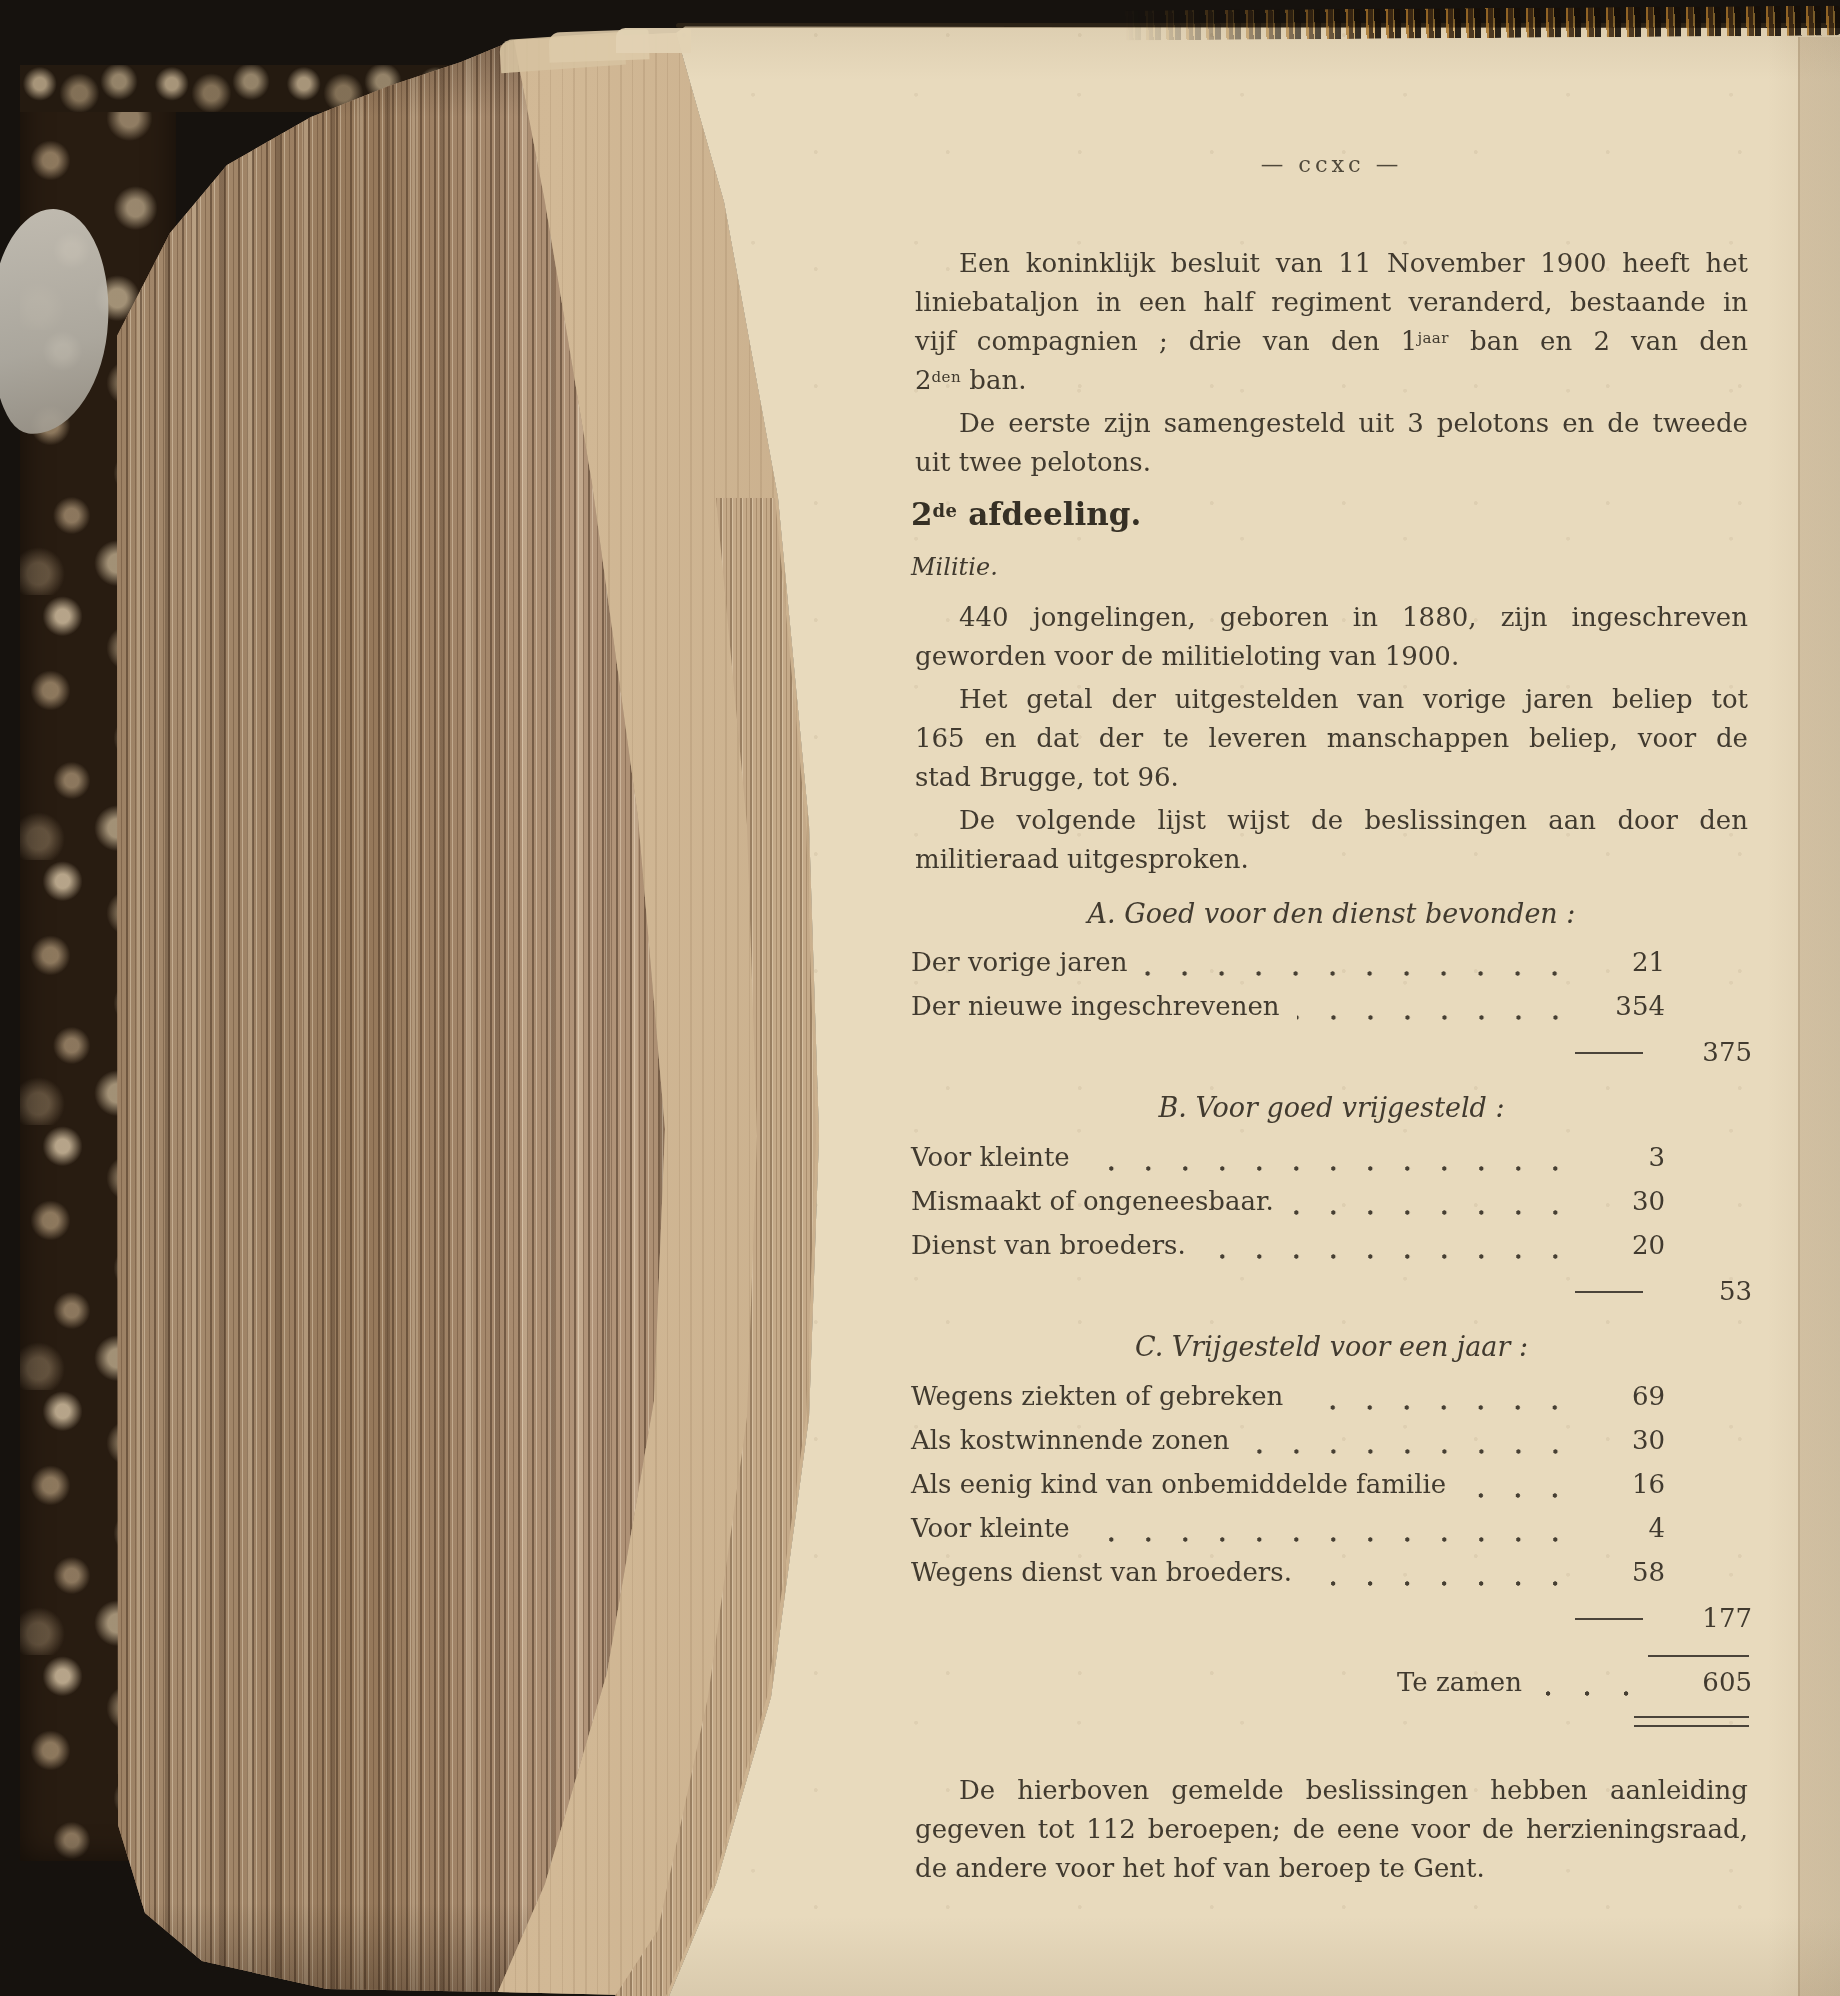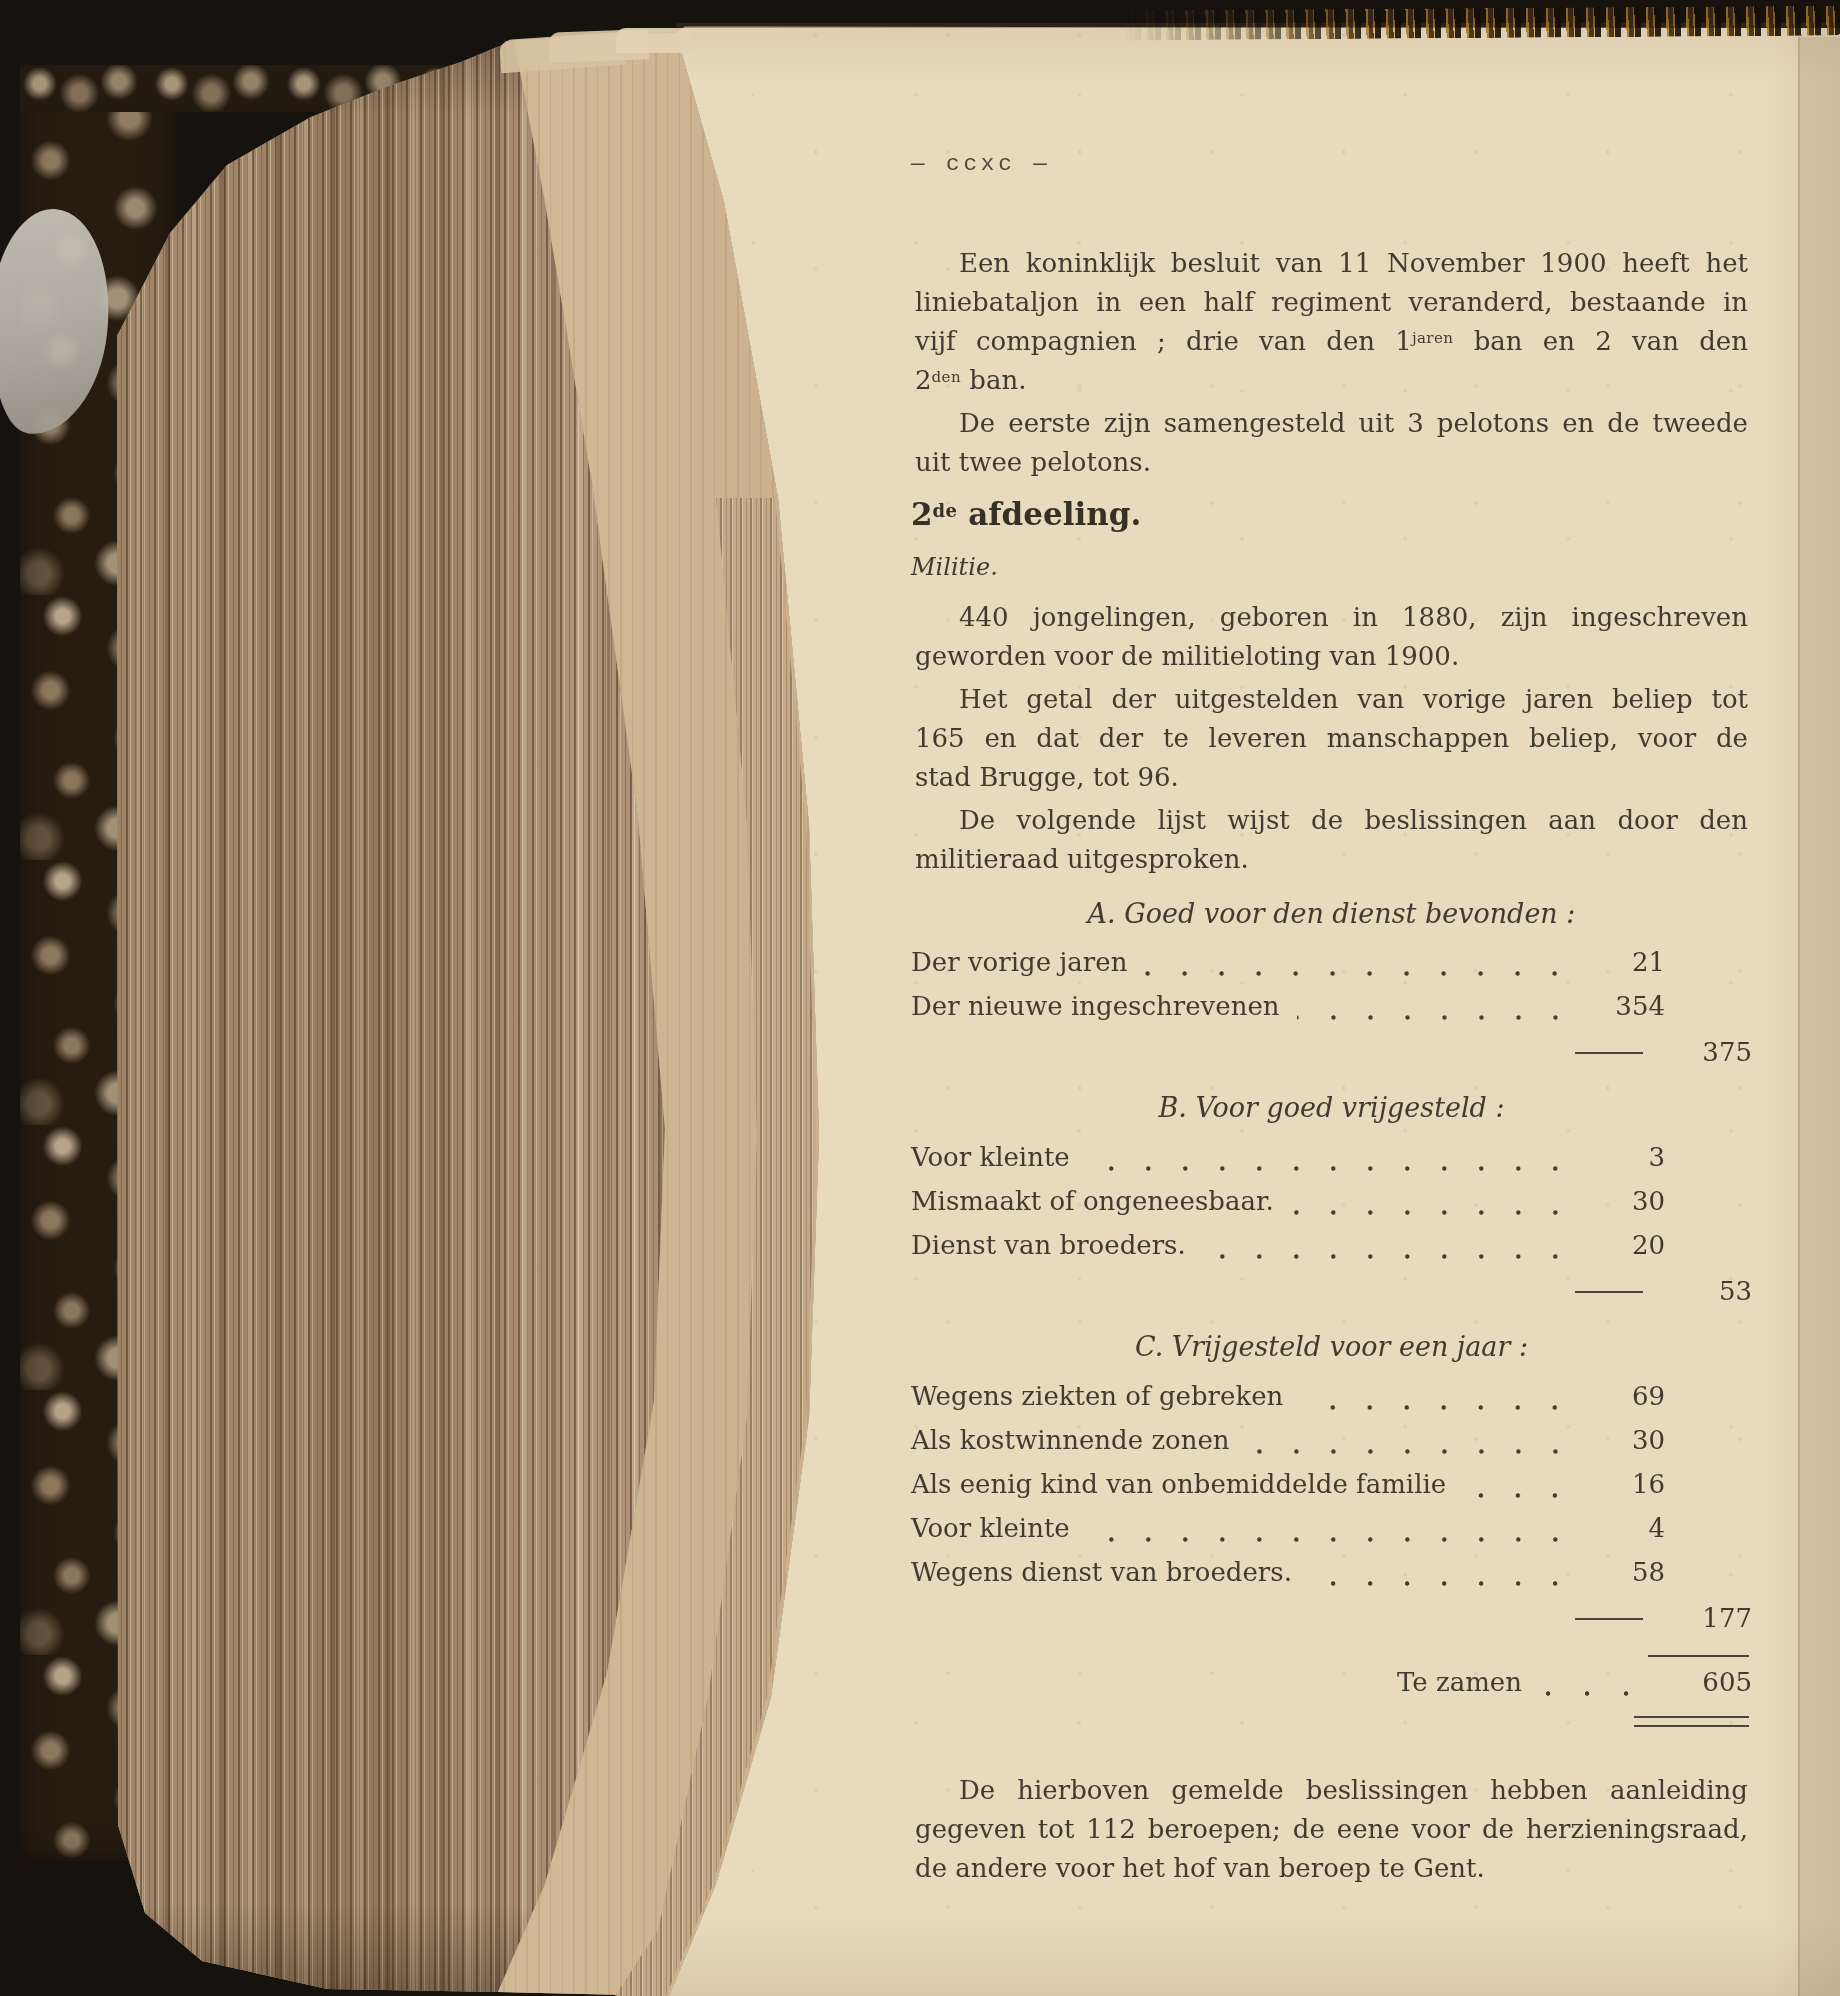--- a/index.html
+++ b/index.html
@@ -120,21 +120,21 @@
     -webkit-mask-image:linear-gradient(90deg, rgba(0,0,0,0), #000 257px);
     mask-image:linear-gradient(90deg, rgba(0,0,0,0), #000 257px);
   }
 
   
   .textcol{
     left:911px;top:149px;width:841px;
     color:rgba(56,50,39,.95);
     font-size:26px;line-height:39px;
   }
-  .pagehead{font-size:22.6px;letter-spacing:3.9px;line-height:31px;color:rgba(62,55,43,.9);font-family:Liberation Mono, monospace;}
+  .pagehead{text-align:center;font-size:22.6px;letter-spacing:3.9px;line-height:31px;color:rgba(62,55,43,.9);}
   .jp{margin:4px;}
   .jp .ln{white-space:nowrap;text-align:justify;text-align-last:justify;}
   .jp .ln.last{text-align-last:left;}
   .jp .ln.ind{padding-left:44px;}
   .p1{margin-top:64px;}
   sup.s{font-size:.58em;line-height:0;vertical-align:.45em;letter-spacing:0.4px;}
   .h2{margin-top:12.5px;font-weight:bold;font-size:31px;line-height:39px;color:rgba(48,42,32,.97);}
   .militie{margin-top:16px;text-align:left;font-style:italic;font-size:24px;line-height:34px;}
   .p3{margin-top:14px;}
   .sec-h{margin:17px 0 9.3px 0;text-align:center;font-style:italic;font-size:27px;line-height:36px;}
@@ -176,21 +176,21 @@
 <div class="abs right-shade"></div>
 <div class="abs headband"></div>
 
 <div class="abs textcol">
 
   <div class="pagehead">— ccxc —</div>
 
   <div class="jp p1">
     <div class="ln ind"><span>Een koninklijk besluit van 11 November 1900 heeft het</span></div>
     <div class="ln"><span>liniebataljon in een half regiment veranderd, bestaande in</span></div>
-    <div class="ln"><span>vijf compagnien ; drie van den 1</span><sup class="s">jaren</sup><span> ban en 2 van den</span></div>
+    <div class="ln"><span>vijf compagnien ; drie van den 1</span><sup class="s">jaar</sup><span> ban en 2 van den</span></div>
     <div class="ln last"><span>2</span><sup class="s">den</sup><span> ban.</span></div>
   </div>
 
   <div class="jp">
     <div class="ln ind"><span>De eerste zijn samengesteld uit 3 pelotons en de tweede</span></div>
     <div class="ln last"><span>uit twee pelotons.</span></div>
   </div>
 
   <div class="h2"><span>2</span><sup class="s">de</sup><span> afdeeling.</span></div>
 

